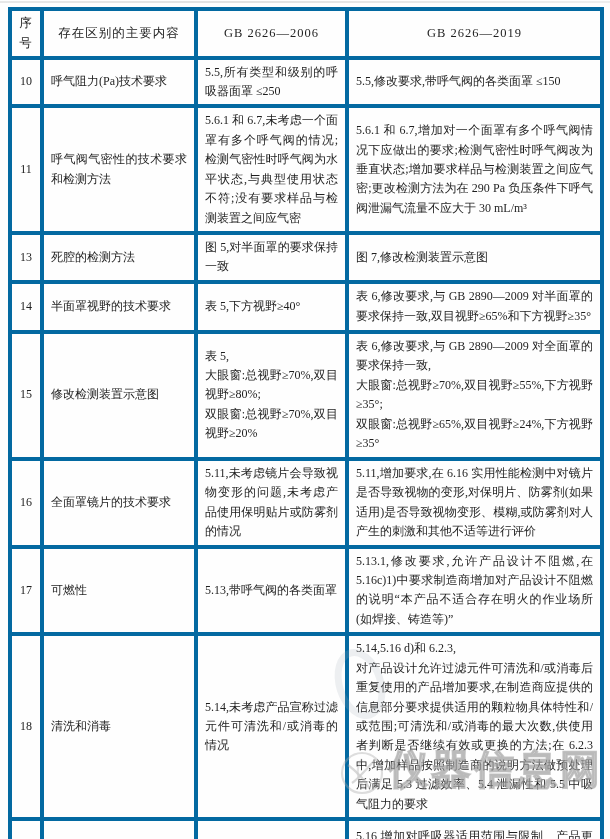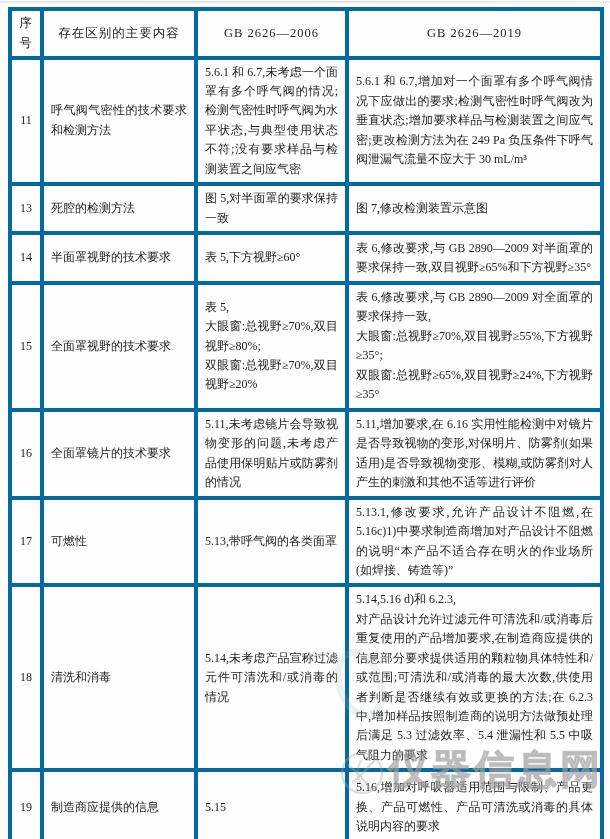--- a/index.html
+++ b/index.html
@@ -103,60 +103,72 @@
     </colgroup>
     <thead>
       <tr class="hr">
         <th>序号</th>
         <th>存在区别的主要内容</th>
         <th>GB 2626—2006</th>
         <th>GB 2626—2019</th>
       </tr>
     </thead>
     <tbody>
+      <tr class="r10">
+        <td class="no">10</td>
+        <td class="txt">
+            <div class="para">呼气阻力(Pa)技术要求</div>
+          </td>
+        <td class="txt">
+            <div class="para">5.5,所有类型和级别的呼吸器面罩 ≤250</div>
+          </td>
+        <td class="txt">
+            <div class="para">5.5,修改要求,带呼气阀的各类面罩 ≤150</div>
+          </td>
+      </tr>
       <tr class="r11">
         <td class="no">11</td>
         <td class="txt">
             <div class="para">呼气阀气密性的技术要求和检测方法</div>
           </td>
         <td class="txt">
             <div class="para">5.6.1 和 6.7,未考虑一个面罩有多个呼气阀的情况;检测气密性时呼气阀为水平状态,与典型使用状态不符;没有要求样品与检测装置之间应气密</div>
           </td>
         <td class="txt">
-            <div class="para">5.6.1 和 6.7,增加对一个面罩有多个呼气阀情况下应做出的要求;检测气密性时呼气阀改为垂直状态;增加要求样品与检测装置之间应气密;更改检测方法为在 249 Pa 负压条件下呼气阀泄漏气流量不应大于 30 mL/m³</div>
+            <div class="para">5.6.1 和 6.7,增加对一个面罩有多个呼气阀情况下应做出的要求;检测气密性时呼气阀改为垂直状态;增加要求样品与检测装置之间应气密;更改检测方法为在 290 Pa 负压条件下呼气阀泄漏气流量不应大于 30 mL/m³</div>
           </td>
       </tr>
       <tr class="r13">
         <td class="no">13</td>
         <td class="txt">
             <div class="para">死腔的检测方法</div>
           </td>
         <td class="txt">
             <div class="para">图 5,对半面罩的要求保持一致</div>
           </td>
         <td class="txt">
             <div class="para">图 7,修改检测装置示意图</div>
           </td>
       </tr>
       <tr class="r14">
         <td class="no">14</td>
         <td class="txt">
             <div class="para">半面罩视野的技术要求</div>
           </td>
         <td class="txt">
-            <div class="para">表 5,下方视野≥60°</div>
+            <div class="para">表 5,下方视野≥40°</div>
           </td>
         <td class="txt">
             <div class="para">表 6,修改要求,与 GB 2890—2009 对半面罩的要求保持一致,双目视野≥65%和下方视野≥35°</div>
           </td>
       </tr>
       <tr class="r15">
         <td class="no">15</td>
         <td class="txt">
-            <div class="para">全面罩视野的技术要求</div>
+            <div class="para">修改检测装置示意图</div>
           </td>
         <td class="txt">
           <div class="para">表 5,</div>
           <div class="para">大眼窗:总视野≥70%,双目视野≥80%;</div>
           <div class="para">双眼窗:总视野≥70%,双目视野≥20%</div>
         </td>
         <td class="txt">
           <div class="para">表 6,修改要求,与 GB 2890—2009 对全面罩的要求保持一致,</div>
           <div class="para">大眼窗:总视野≥70%,双目视野≥55%,下方视野≥35°;</div>
           <div class="para">双眼窗:总视野≥65%,双目视野≥24%,下方视野≥35°</div>

